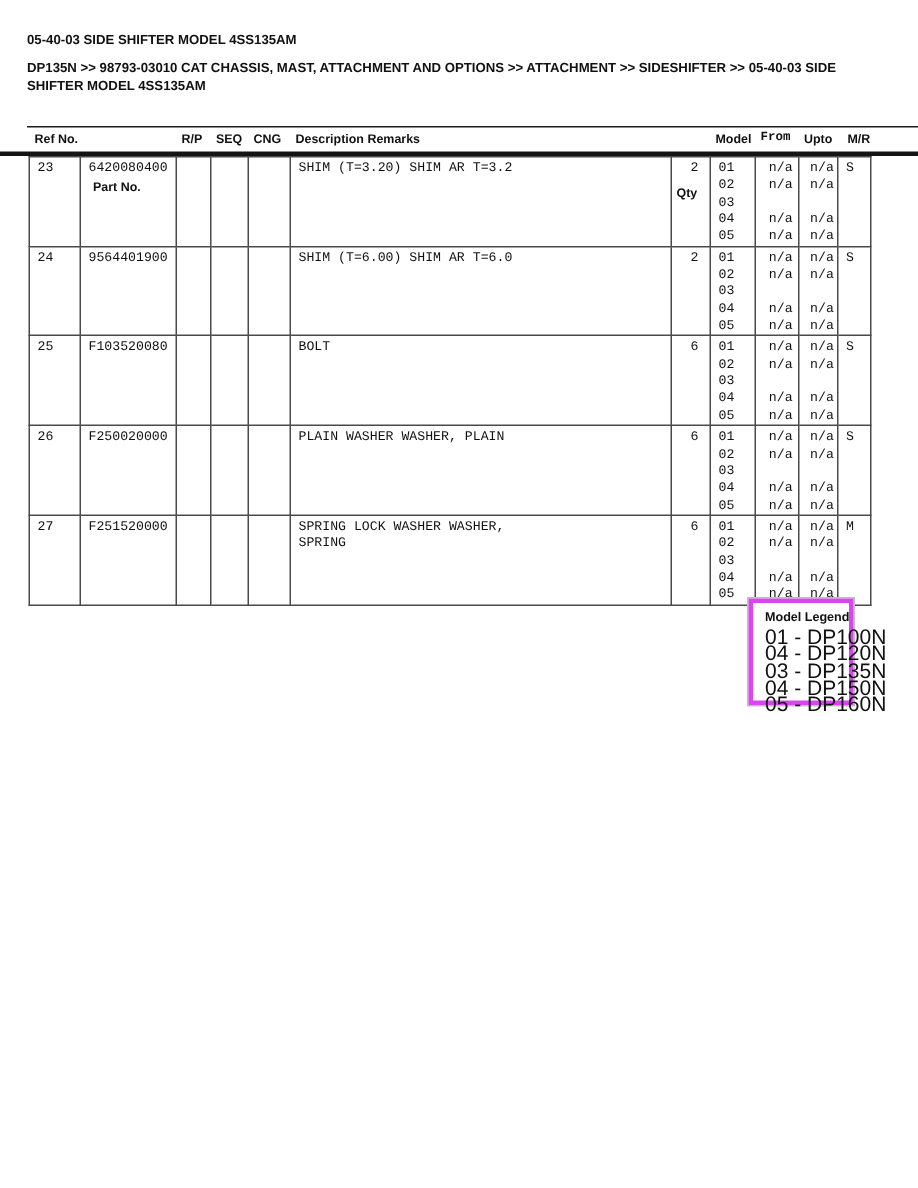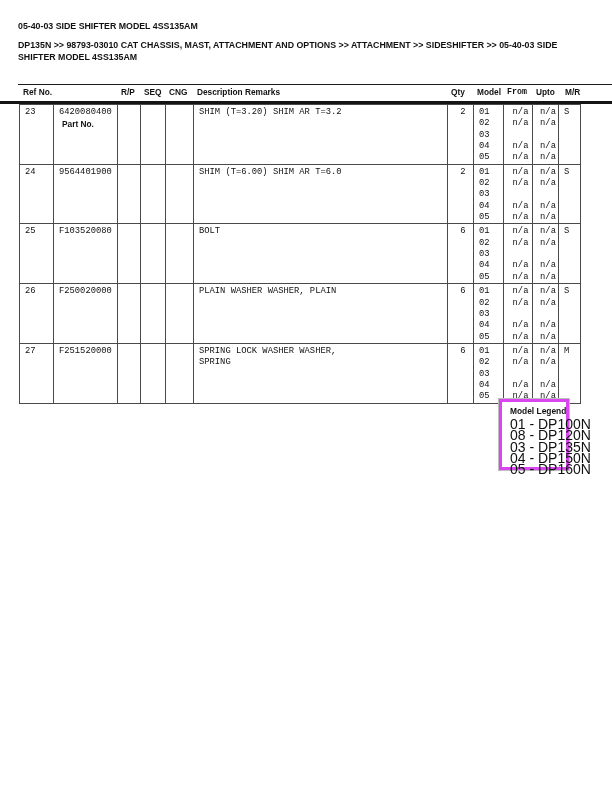--- a/index.html
+++ b/index.html
@@ -37,21 +37,21 @@
   .hc { box-sizing: border-box; padding-left: 4px; }
   .hc-part { padding-left: 9px; margin-top: 32px; }
   .hc-mr { padding-left: 7px; }
 
   .w-ref   { width: 34px; }
   .w-part  { width: 64px; }
   .w-rp    { width: 23px; }
   .w-seq   { width: 25px; }
   .w-cng   { width: 28px; }
   .w-desc  { width: 254px; }
-  .w-qty   { width: 26px; }
+  .w-qty   { width: 26px; margin-top: 36px; }
   .w-model { width: 30px; }
   .w-from  { width: 29px; font-family: Liberation Mono, monospace; }
   .w-upto  { width: 26px; }
   .w-mr    { width: 22px; }
 
   table.parts {
     position: absolute; left: 19px; top: 104px;
     border-collapse: collapse; table-layout: fixed;
     font-size: 8.8px; line-height: 11.35px; font-family: Liberation Mono, monospace;
   }
@@ -270,19 +270,19 @@
             <div class="mline">n/a</div>
           </td>
           <td class="c-mr">M</td>
         </tr>
       </tbody>
   </table>
 
   <div class="legend">
     <div class="legend-title">Model Legend</div>
     <div class="legend-item">01 - DP100N</div>
-    <div class="legend-item">08 - DP120N</div>
+    <div class="legend-item">04 - DP120N</div>
     <div class="legend-item">03 - DP135N</div>
     <div class="legend-item">04 - DP150N</div>
     <div class="legend-item">05 - DP160N</div>
   </div>
 
 </div>
 
 </body></html>

